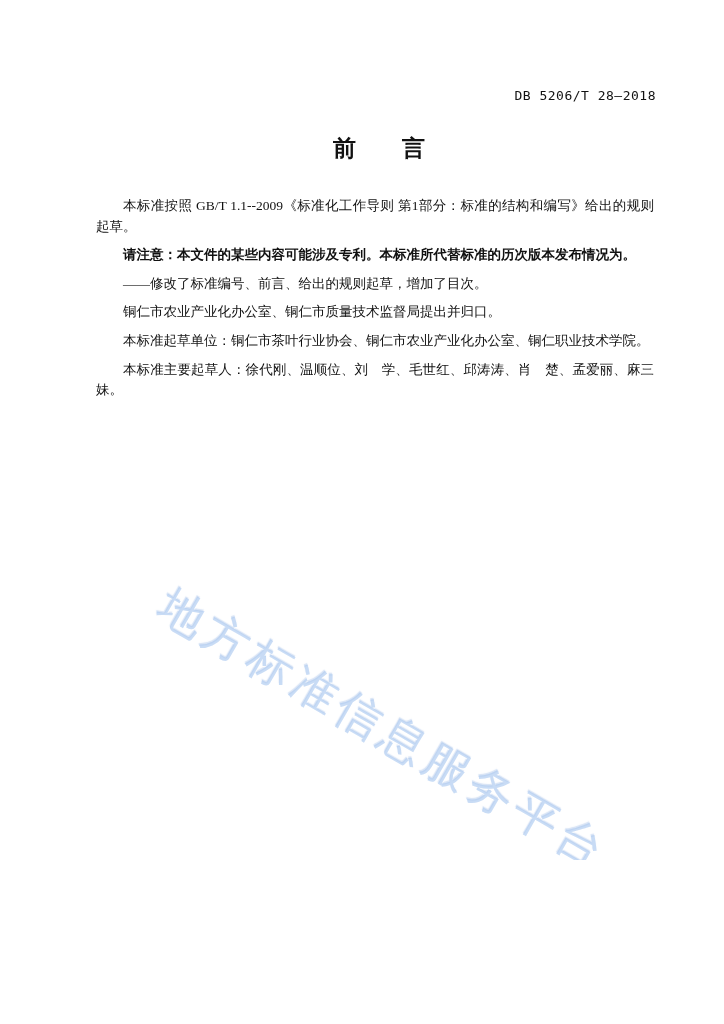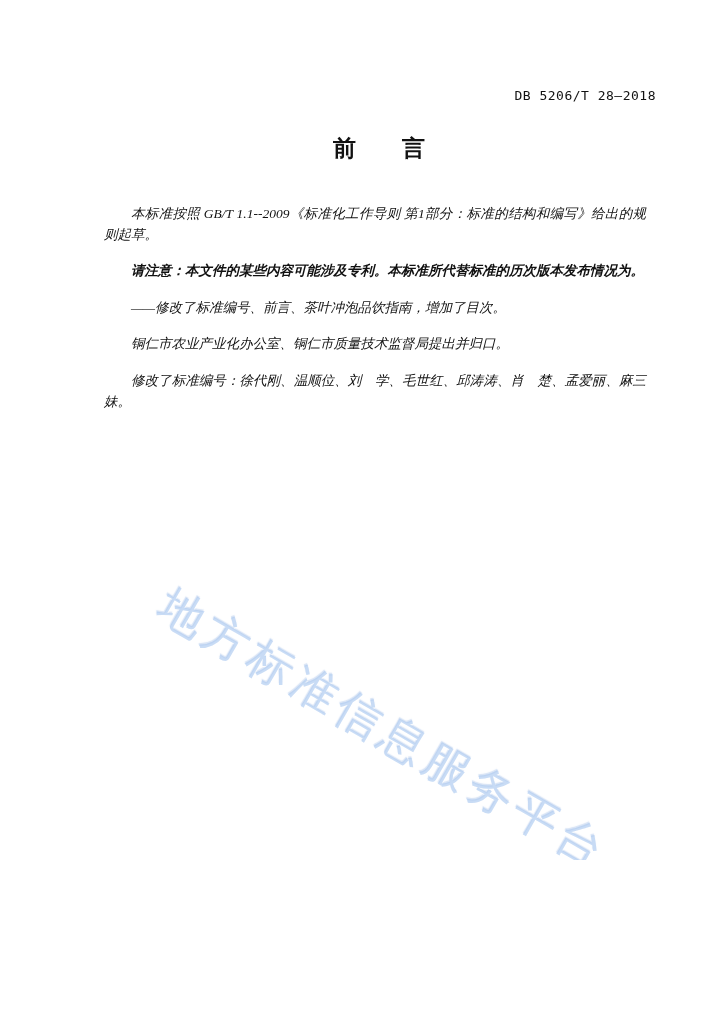--- a/index.html
+++ b/index.html
@@ -43,23 +43,22 @@
     position: absolute;
     top: 188px;
     left: 88px;
     width: 574px;
     font-size: 13.5px;
     line-height: 20.6px;
     color: #111111;
     text-align: justify;
   }
   .body-text p {
-    margin: 16px;
+    margin: 8px;
     text-indent: 2em;
-    font-style: italic;
   }
   .body-text p.bold {
     font-weight: bold;
   }
   .watermark {
     position: absolute;
     top: 699px;
     left: 103px;
     width: 560px;
     text-align: center;
@@ -85,22 +84,23 @@
 
 <div class="page">
 
   <div class="doc-number">DB 5206/T 28—2018</div>
 
   <h1 class="title">前　　言</h1>
 
   <div class="body-text">
     <p>本标准按照 GB/T 1.1--2009《标准化工作导则 第1部分：标准的结构和编写》给出的规则起草。</p>
     <p class="bold">请注意：本文件的某些内容可能涉及专利。本标准所代替标准的历次版本发布情况为。</p>
-    <p>——修改了标准编号、前言、茶叶冲泡品饮指南，增加了目次。</p>
+    <p>——修改了标准编号、前言、给出的规则起草，增加了目次。</p>
     <p>铜仁市农业产业化办公室、铜仁市质量技术监督局提出并归口。</p>
-    <p>修改了标准编号：徐代刚、温顺位、刘　学、毛世红、邱涛涛、肖　楚、孟爱丽、麻三妹。</p>
+    <p>本标准起草单位：铜仁市茶叶行业协会、铜仁市农业产业化办公室、铜仁职业技术学院。</p>
+    <p>本标准主要起草人：徐代刚、温顺位、刘　学、毛世红、邱涛涛、肖　楚、孟爱丽、麻三妹。</p>
   </div>
 
   <div class="watermark">地方标准信息服务平台</div>
 
   <div class="page-number">II</div>
 
 </div>
 
 </body></html>

